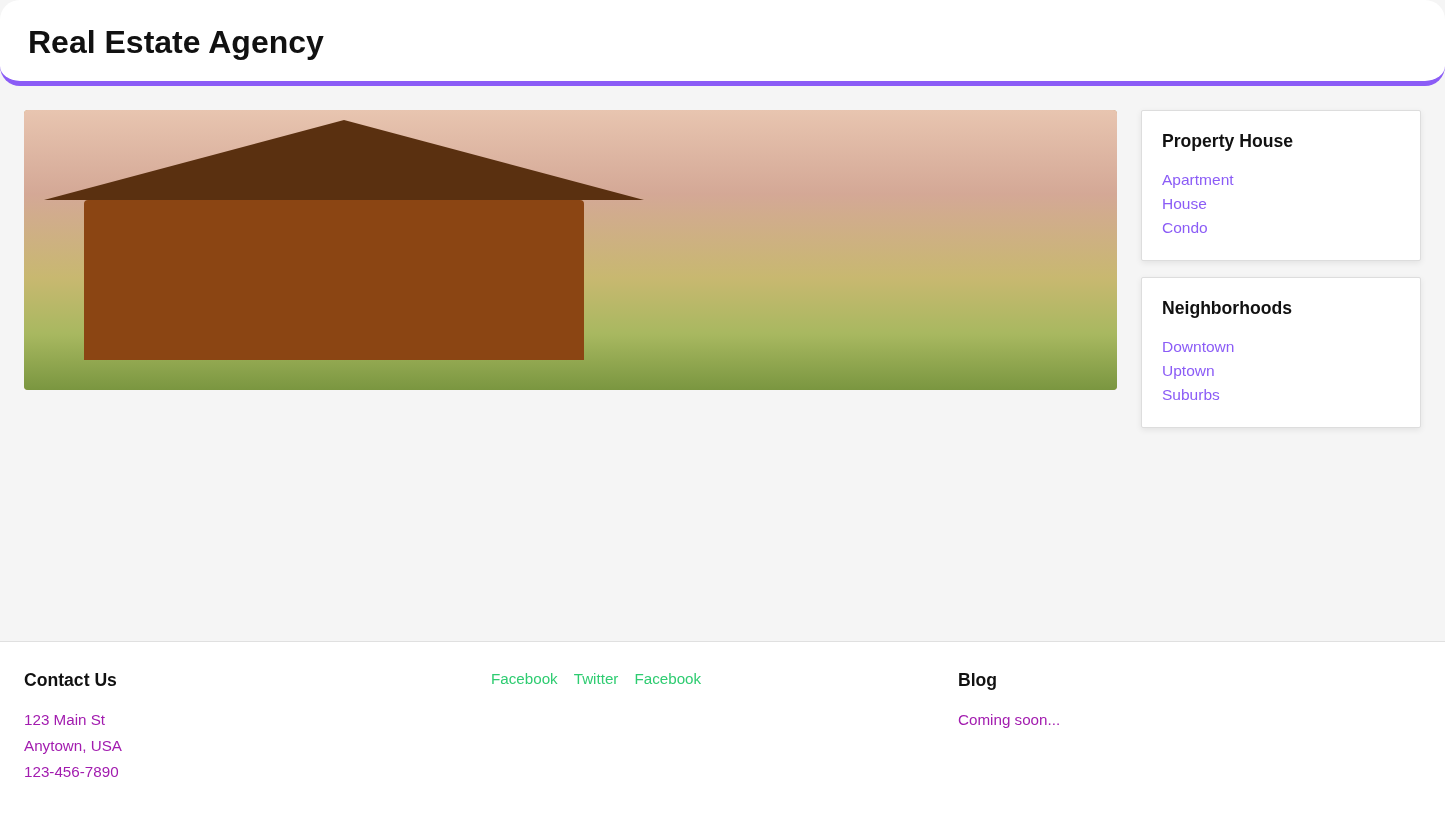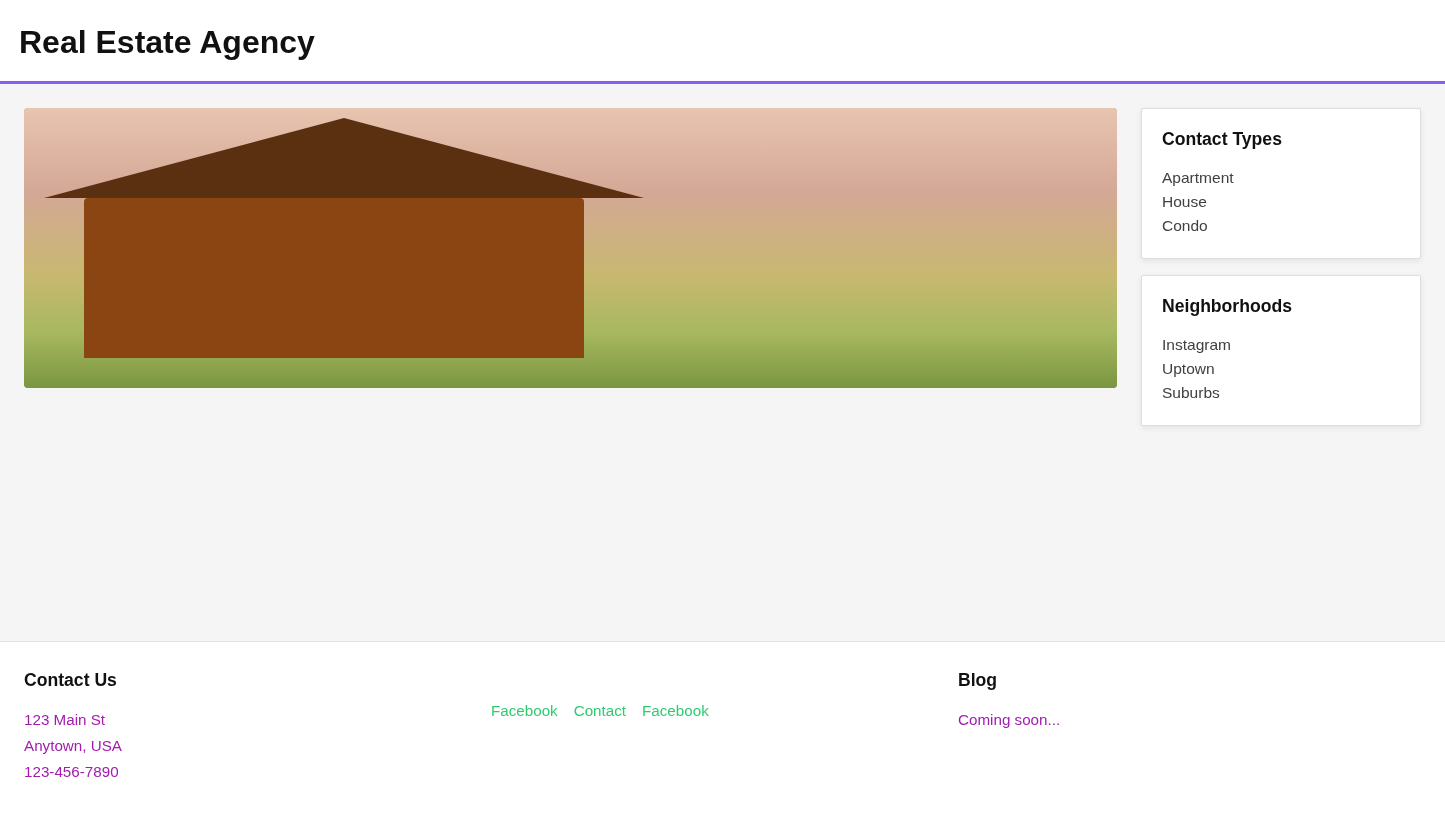--- a/index.html
+++ b/index.html
@@ -5,22 +5,23 @@
     * { box-sizing: border-box; margin: 0; padding: 0; }
     body {
       font-family: sans-serif;
       background: #f5f5f5;
       min-height: 100vh;
       display: flex;
       flex-direction: column;
     }
     header {
       background: #fff;
-      padding: 24px 19px 20px;
-      border-bottom: 3px solid #8b5cf6;
+      padding: 24px 28px 20px;
+      border-bottom: 5px solid #8b5cf6;
+      border-radius: 20px;
     }
     header h1 {
       font-size: 2rem;
       font-weight: 700;
       color: #111;
     }
     .main-content {
       display: flex;
       flex: 1;
       padding: 24px;
@@ -56,21 +57,21 @@
       font-weight: 700;
       margin-bottom: 16px;
       color: #111;
     }
     .sidebar-box ul {
       list-style: none;
     }
     .sidebar-box ul li {
       padding: 3px 0;
       font-size: 0.97rem;
-      color: #404040;
+      color: #8b5cf6;
       cursor: pointer;
     }
     footer {
       background: #fff;
       border-top: 1px solid #e0e0e0;
       padding: 28px 24px;
       display: flex;
       gap: 4px;
     }
     .footer-col {
@@ -86,21 +87,20 @@
     .footer-col p, .footer-col address {
       font-style: normal;
       font-size: 0.95rem;
       line-height: 1.7;
       color: #a21caf;
     }
     .social-links {
       display: flex;
       gap: 16px;
       flex-wrap: wrap;
-      margin-top: 32px;
     }
     .social-links a {
       color: #2ecc71;
       text-decoration: none;
       font-size: 0.95rem;
     }
     
     .property-img {
       width: 100%;
       height: 100%;
@@ -140,53 +140,53 @@
 
 <div class="main-content">
   <div class="hero-section">
     <div class="hero-image">
       <div class="property-img"></div>
     </div>
   </div>
 
   <div class="sidebar">
     <div class="sidebar-box">
-      <h2>Contact Types</h2>
+      <h2>Property House</h2>
       <ul>
         <li>Apartment</li>
         <li>House</li>
         <li>Condo</li>
       </ul>
     </div>
 
     <div class="sidebar-box">
       <h2>Neighborhoods</h2>
       <ul>
-        <li>Instagram</li>
+        <li>Downtown</li>
         <li>Uptown</li>
         <li>Suburbs</li>
       </ul>
     </div>
   </div>
 </div>
 
 <footer>
   <div class="footer-col">
     <h3>Contact Us</h3>
     <address>
       <span>123 Main St</span><br>
       <span>Anytown, USA</span><br>
       <span>123-456-7890</span>
     </address>
   </div>
 
   <div class="footer-col">
     <div class="social-links">
       <a href="#">Facebook</a>
-      <a href="#">Contact</a>
+      <a href="#">Twitter</a>
       <a href="#">Facebook</a>
     </div>
   </div>
 
   <div class="footer-col">
     <h3>Blog</h3>
     <p>Coming soon...</p>
   </div>
 </footer>
 

